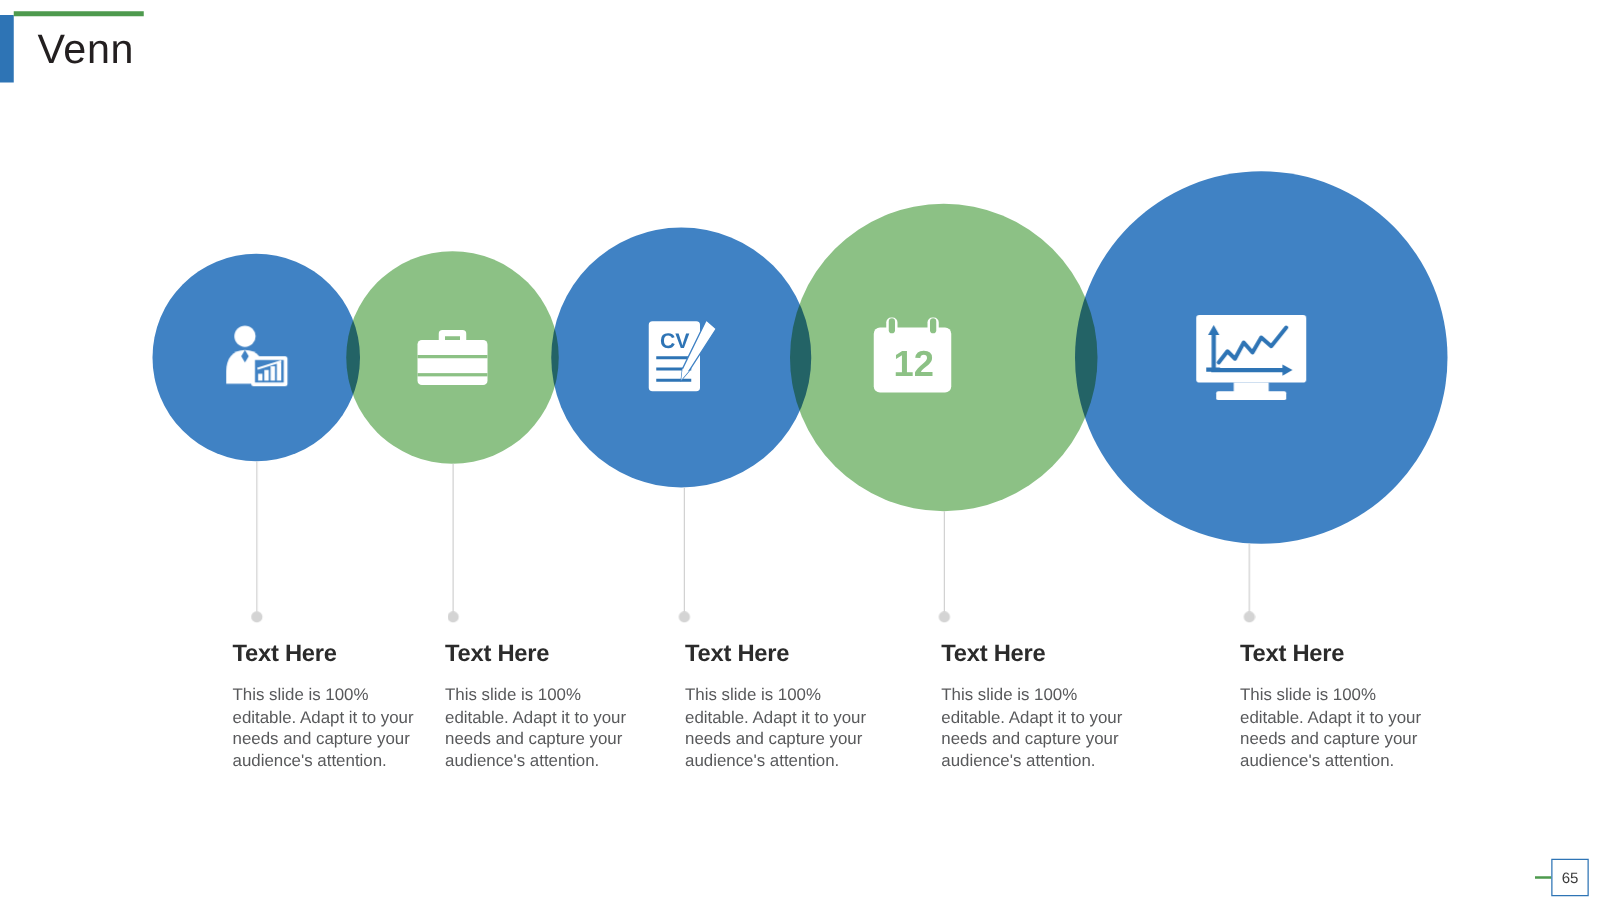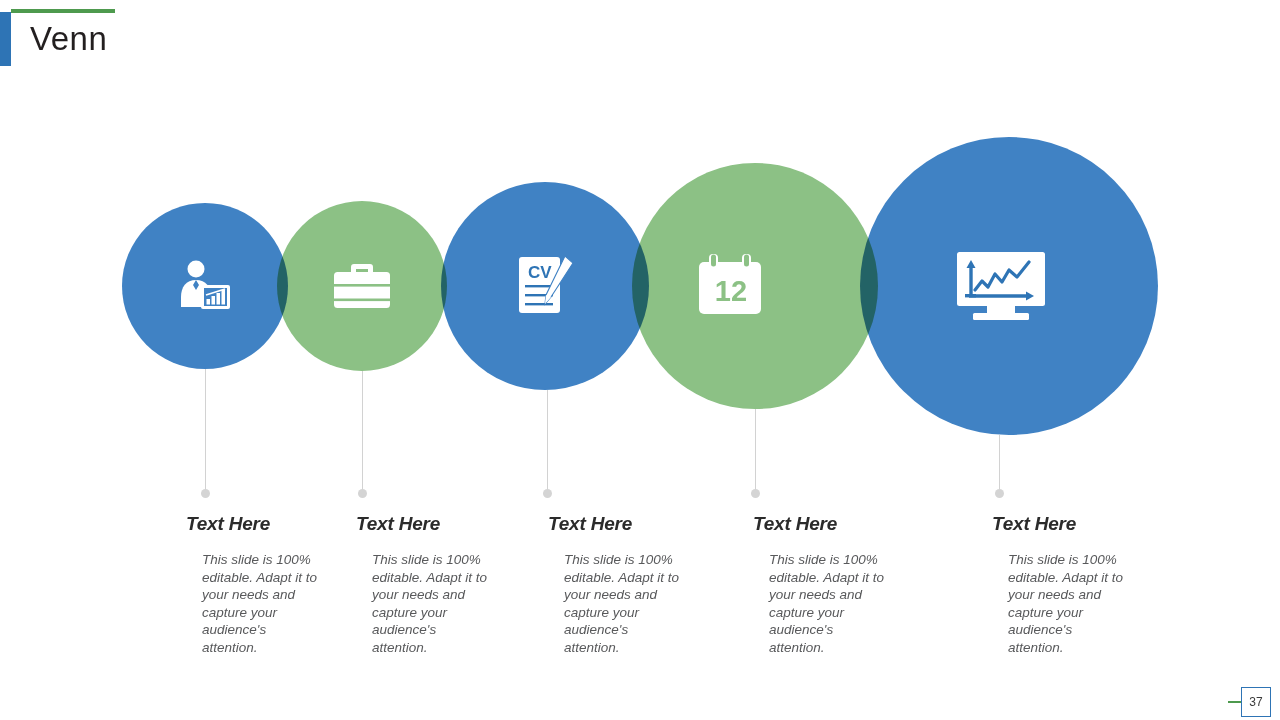--- a/index.html
+++ b/index.html
@@ -84,35 +84,34 @@
     width: 9px;
     height: 9px;
     border-radius: 50%;
     background: #d4d4d4;
   }
 
   
   .text-col {
     position: absolute;
     width: 150px;
-    font-style: italic;
   }
   .col-heading {
     font-size: 19px;
     font-weight: bold;
     color: #2b2b2b;
     letter-spacing: -0.2px;
     margin: 0 0 12px 0;
     white-space: nowrap;
   }
   .col-body {
     font-size: 13.5px;
     line-height: 17.6px;
     color: #58595b;
-    margin: 16px;
+    margin: 0;
   }
 
   
   #footer-rule {
     position: absolute;
     left: 1228px;
     top: 701px;
     width: 20px;
     height: 2px;
     background: #4E9A4E;
@@ -242,13 +241,13 @@
 <div class="text-col" style="left:753px; top:513px;">
   <p class="col-heading">Text Here</p>
   <p class="col-body">This slide is 100% editable. Adapt it to your needs and capture your audience's attention.</p>
 </div>
 <div class="text-col" style="left:992px; top:513px;">
   <p class="col-heading">Text Here</p>
   <p class="col-body">This slide is 100% editable. Adapt it to your needs and capture your audience's attention.</p>
 </div>
 
 <div id="footer-rule"></div>
-<div id="page-number-box">37</div>
+<div id="page-number-box">65</div>
 
 </body></html>

